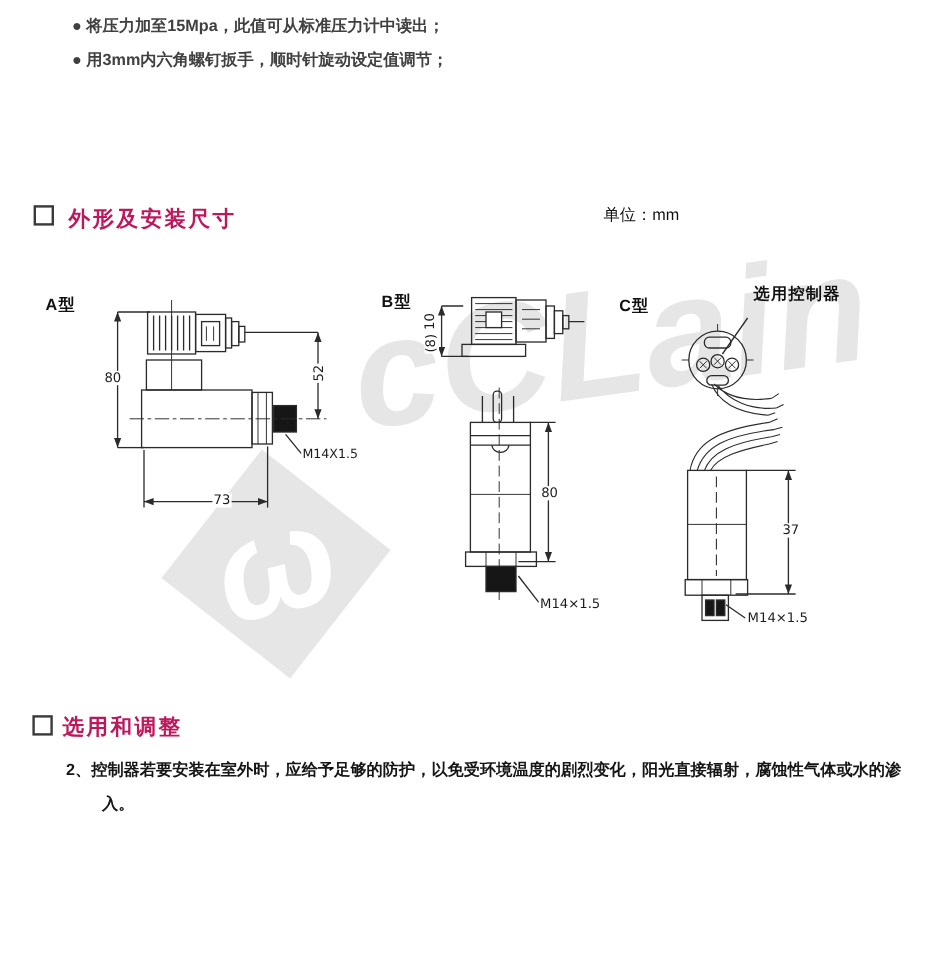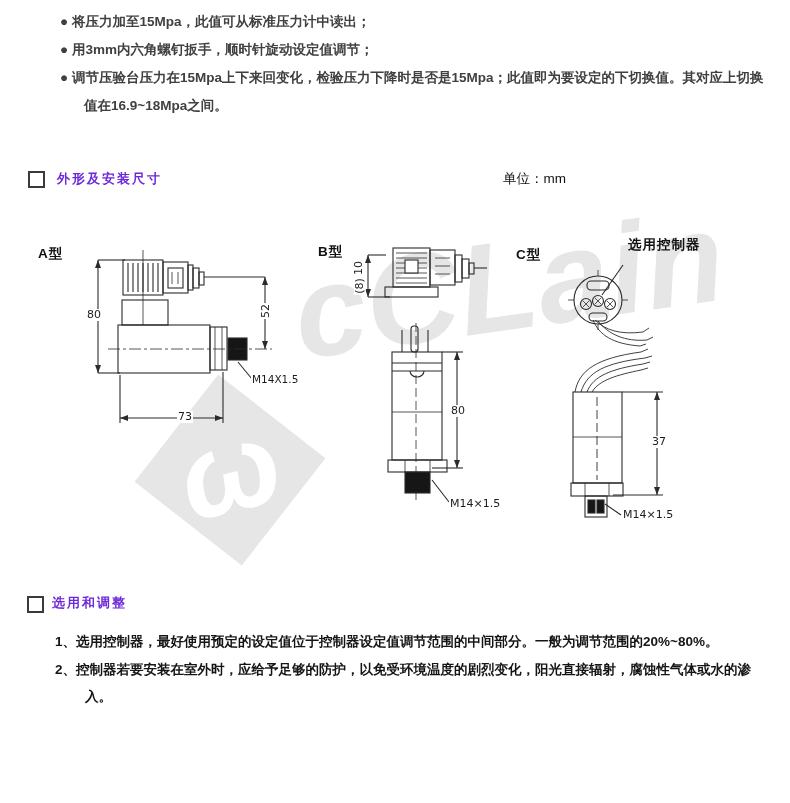--- a/index.html
+++ b/index.html
@@ -26,21 +26,21 @@
     letter-spacing:1px;line-height:1;white-space:nowrap;
     transform:rotate(-8deg);transform-origin:left top;
   }
   
   #content{z-index:1}
   .blist{position:absolute;left:60px;top:8px;width:708px;margin:0;padding:0;list-style:none;
     font-size:13.5px;font-weight:bold;line-height:28px;color:#404040}
   .blist li{padding-left:24px;text-indent:-24px}
   .blist li::before{content:"●  "}
   .secbox{position:absolute;width:13px;height:13px;border:2px solid #3a3a3a;background:#fff}
-  .sectitle{position:absolute;font-size:13px;font-weight:bold;letter-spacing:2px;color:#6d28d9}
+  .sectitle{position:absolute;font-size:18px;font-weight:bold;letter-spacing:2px;color:#be185d}
   .unit{position:absolute;left:503px;top:170px;font-size:13.5px;font-weight:normal}
   .dwg{position:absolute}
   .dwg svg{position:absolute;left:0;top:0}
   .lbl{position:absolute;font-size:13.5px;font-weight:bold;letter-spacing:1px;white-space:nowrap}
   .dim{position:absolute;font-size:11px;font-family:"DejaVu Sans",sans-serif;
     background:#fff;padding:0 1px;line-height:12px;color:#1c1c1c;white-space:nowrap}
   .rot{transform:rotate(-90deg);transform-origin:center}
   .thread{}
   .nlist{position:absolute;left:55px;top:628px;width:716px;margin:0;padding:0;list-style:none;
     font-size:13.5px;font-weight:bold;line-height:27.5px;color:#151515}
@@ -54,21 +54,20 @@
     <span class="wm-omega">ω</span>
   </div>
   <div class="wm-letters">cCLain</div>
 </div>
 
 <div class="layer" id="content">
 
   <ul class="blist">
     <li>将压力加至15Mpa，此值可从标准压力计中读出；</li>
     <li>用3mm内六角螺钉扳手，顺时针旋动设定值调节；</li>
-    <li>调节压验台压力在15Mpa上下来回变化，检验压力下降时是否是15Mpa；此值即为要设定的下切换值。其对应上切换值在16.9~18Mpa之间。</li>
   </ul>
 
   <span class="secbox" style="left:28px;top:171px"></span>
   <span class="sectitle" style="left:57px;top:170px">外形及安装尺寸</span>
   <span class="unit">单位：mm</span>
 
   <div class="dwg" style="left:30px;top:245px;width:280px;height:215px">
     <svg width="280" height="215" viewBox="0 0 280 215">
       <defs>
         <marker id="aAs" markerWidth="9" markerHeight="8" refX="1" refY="4" orient="auto" markerUnits="userSpaceOnUse">
@@ -230,17 +229,16 @@
     <span class="lbl" style="left:11px;top:14px">C型</span>
     <span class="lbl" style="left:123px;top:4px">选用控制器</span>
     <span class="dim" style="left:146px;top:204px">37</span>
     <span class="dim thread" style="left:117px;top:277px">M14×1.5</span>
   </div>
 
   <span class="secbox" style="left:27px;top:596px"></span>
   <span class="sectitle" style="left:52px;top:594px">选用和调整</span>
 
   <ol class="nlist">
-    <li>1、选用控制器，最好使用预定的设定值位于控制器设定值调节范围的中间部分。一般为调节范围的20%~80%。</li>
     <li>2、控制器若要安装在室外时，应给予足够的防护，以免受环境温度的剧烈变化，阳光直接辐射，腐蚀性气体或水的渗入。</li>
   </ol>
 
 </div>
 
 </body></html>

